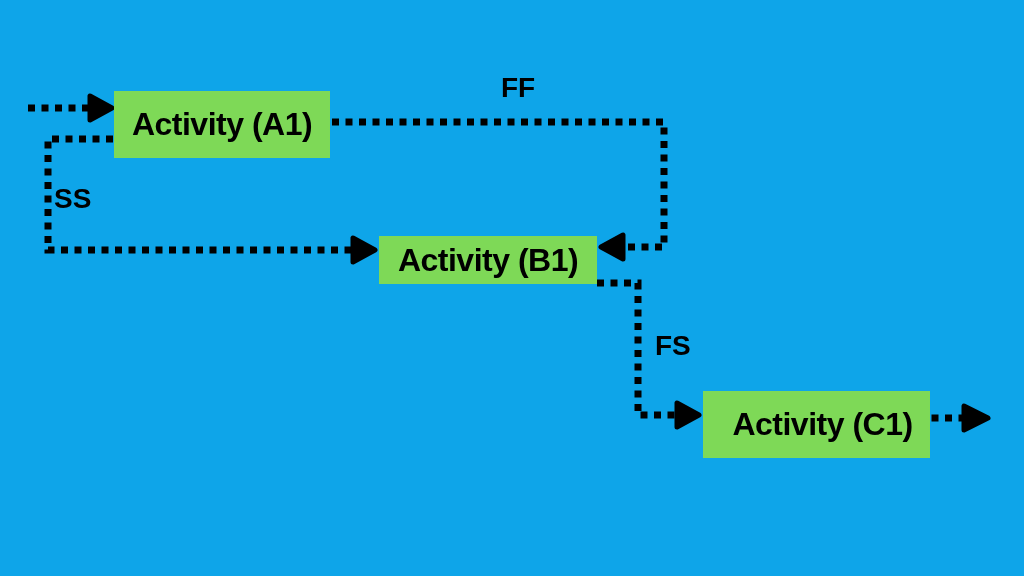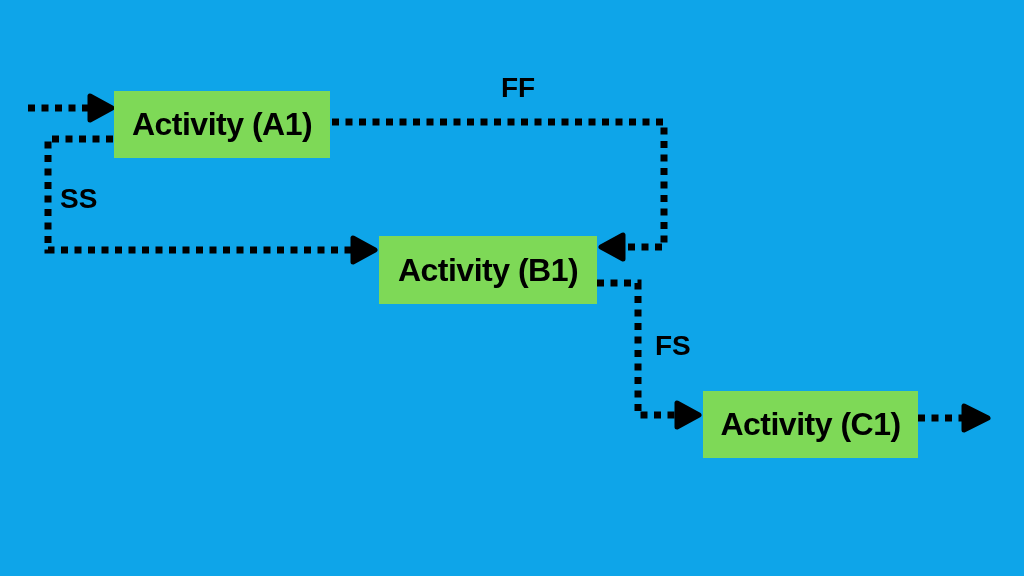--- a/index.html
+++ b/index.html
@@ -40,31 +40,31 @@
     display: flex;
     align-items: center;
     justify-content: center;
     white-space: nowrap;
     font-size: 32px;
     font-weight: 600;
     letter-spacing: -0.5px;
     color: #000000;
   }
   .node-a1 { left: 114px; top: 91px;  width: 216px; height: 67px; }
-  .node-b1 { left: 379px; top: 236px; width: 218px; height: 68px; }
-  .node-c1 { left: 703px; top: 391px; width: 215px; height: 67px; }
+  .node-b1 { left: 379px; top: 236px; width: 218px; height: 48px; }
+  .node-c1 { left: 703px; top: 391px; width: 215px; height: 67px; padding-left: 12px; }
   .edge-label {
     position: absolute;
     font-size: 28px;
     font-weight: 600;
     line-height: 1;
     color: #000000;
   }
   .label-ff { left: 501px; top: 74px; }
-  .label-ss { left: 60px;  top: 185px; }
+  .label-ss { left: 54px;  top: 185px; }
   .label-fs { left: 655px; top: 332px; }
 </style>
 </head>
 <body>
 
 <div class="canvas" style="background-color: #0ea5e9;">
 
   <svg class="connections" viewBox="0 0 1024 576" style="color: rgb(0, 0, 0);">
 
     <g>

